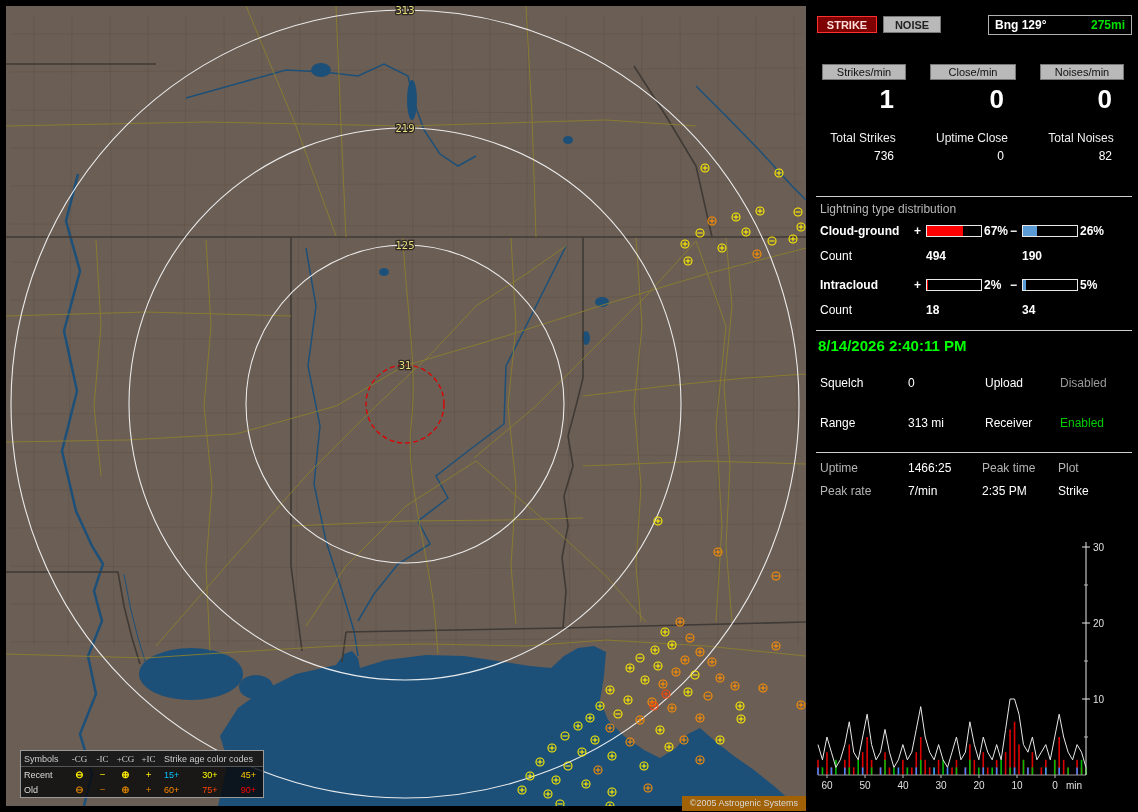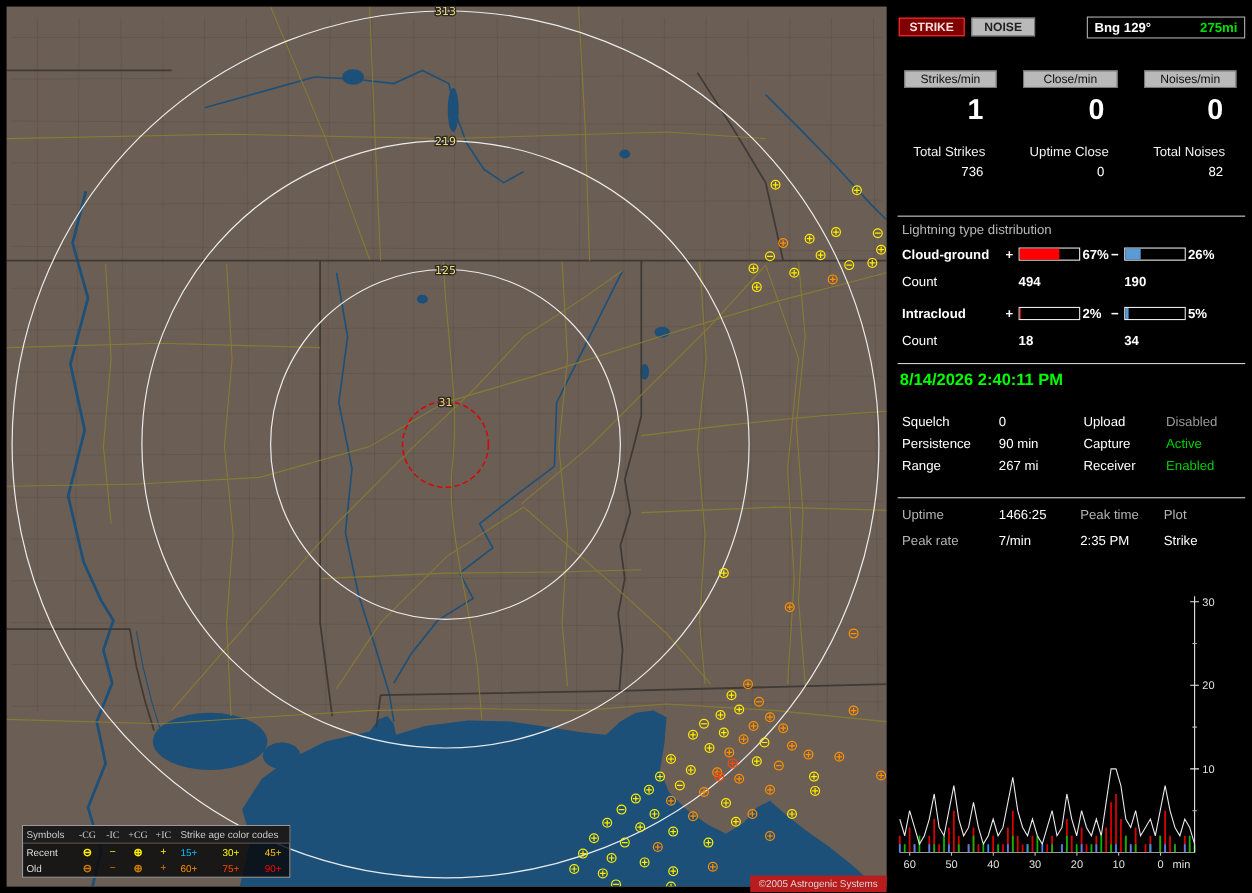--- a/index.html
+++ b/index.html
@@ -10,21 +10,21 @@
   #map-svg{display:block;}
   .legend{position:absolute;left:14px;top:744px;width:242px;background:rgba(8,8,8,.82);
           border:1px solid #999;font-size:9px;color:#ddd;}
   .lg-row{display:flex;align-items:center;height:15px;padding:0 3px;}
   .lg-head{background:#1c1c1c;border-bottom:1px solid #555;color:#ccc;}
   .c0{width:44px;}
   .c1,.c2,.c3,.c4{width:23px;text-align:center;font-family:Liberation Serif, serif;}
   .c5{flex:1;padding-left:4px;}
   .c5.ages{display:flex;justify-content:space-between;padding-right:4px;}
   .sym{font-size:10px;font-weight:bold;}
-  .copyright{position:absolute;right:332px;bottom:1px;background:#b91c1c;color:#d8d8d8;
+  .copyright{position:absolute;right:332px;bottom:1px;background:#a16207;color:#d8d8d8;
              font-size:9px;padding:2px 8px 3px;}
   
   .panel{position:absolute;left:810px;top:0;width:328px;height:812px;background:#000;
          color:#fff;font-size:12px;}
   .panel *{position:absolute;}
   .lamp{top:16px;height:13px;padding-top:2px;text-align:center;font-weight:bold;font-size:11px;}
   .strike-lamp{left:7px;width:58px;background:#7e0000;border:1px solid #ff3030;color:#ffdddd;}
   .noise-lamp{left:73px;width:56px;background:#b9b9b9;border:1px solid #777;color:#222;}
   .bearing-box{left:178px;top:15px;width:142px;height:18px;border:1px solid #b0b0b0;background:#000;}
   .bearing-label{left:6px;top:2px;font-weight:bold;}
@@ -669,29 +669,23 @@
 
     <div class="sep sep2"></div>
     <div class="datetime">8/14/2026 2:40:11 PM</div>
 
     <div class="srow sr1">
       <span class="sc1">Squelch</span>
       <span class="sc2">0</span>
       <span class="sc3">Upload</span>
       <span class="sc4" style="color: rgb(154, 154, 154);">Disabled</span>
     </div>
-    <div class="srow sr2">
-      <span class="sc1">Persistence</span>
-      <span class="sc2">90 min</span>
-      <span class="sc3">Capture</span>
-      <span class="sc4" style="color: rgb(0, 204, 0);">Active</span>
-    </div>
     <div class="srow sr3">
       <span class="sc1">Range</span>
-      <span class="sc2">267 mi</span>
+      <span class="sc2">313 mi</span>
       <span class="sc3">Receiver</span>
       <span class="sc4" style="color: rgb(0, 204, 0);">Enabled</span>
     </div>
 
     <div class="sep sep3"></div>
 
     <div class="trow tr1">
       <span class="tc1">Uptime</span>
       <span class="tc2">1466:25</span>
       <span class="tc3 gray">Peak time</span>

